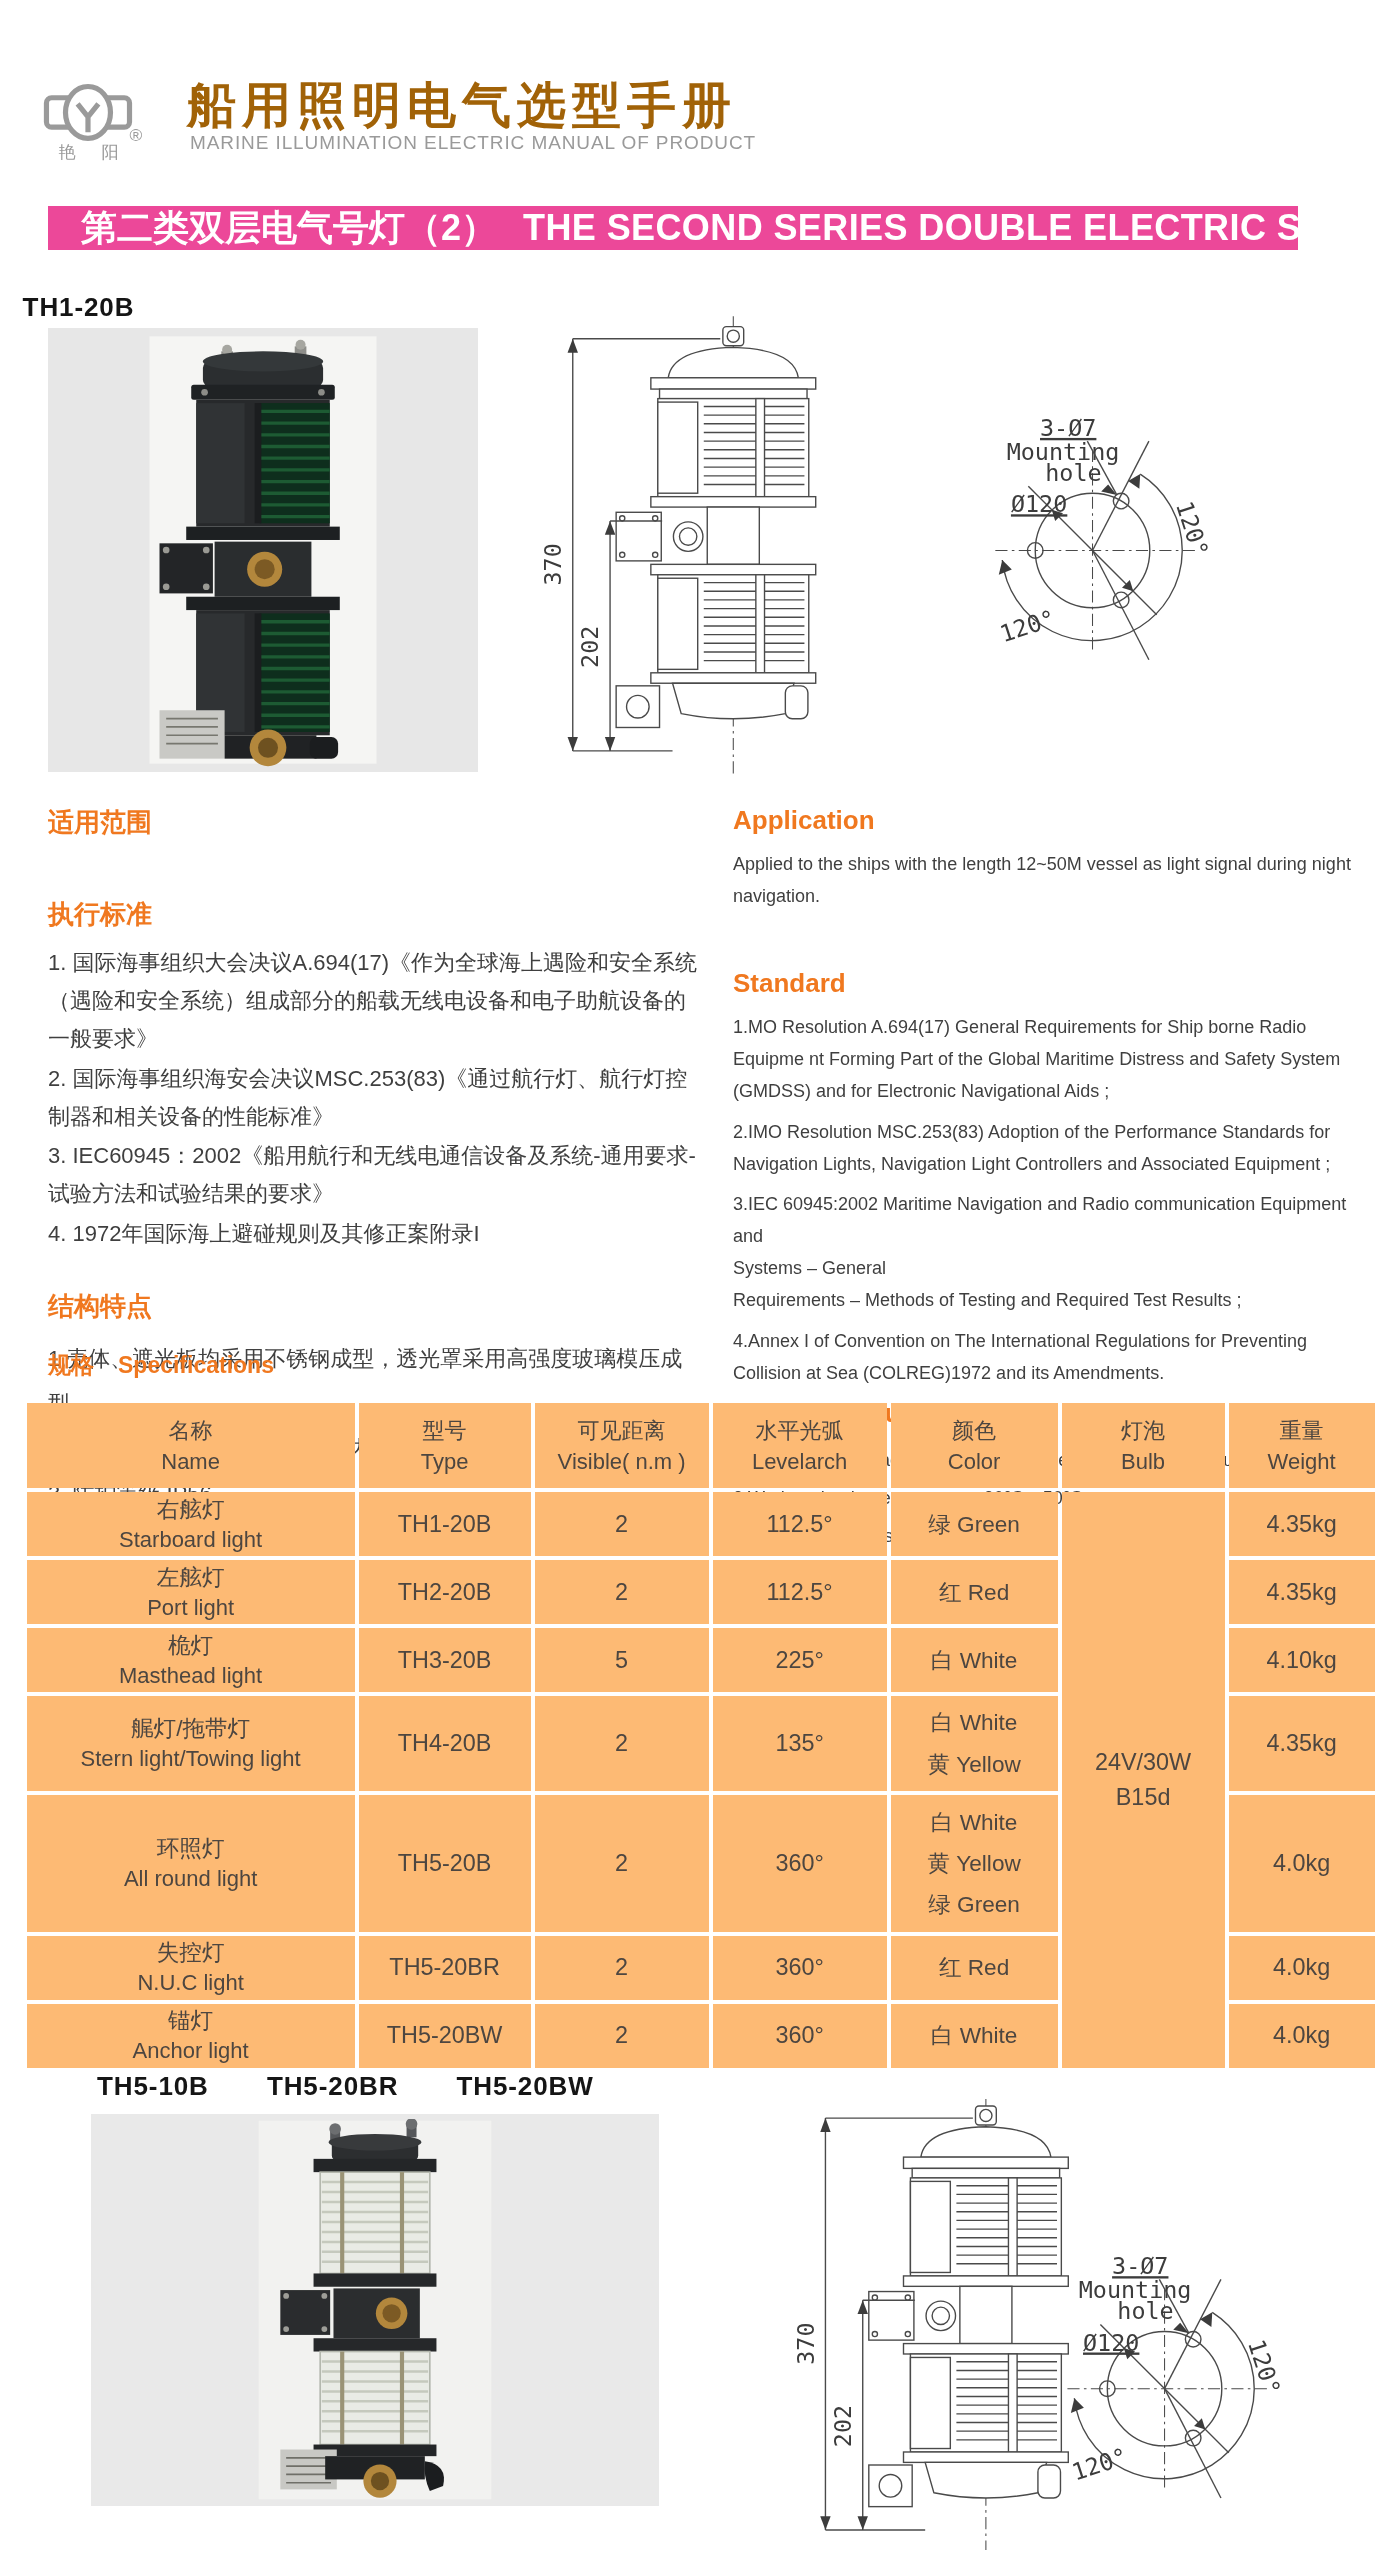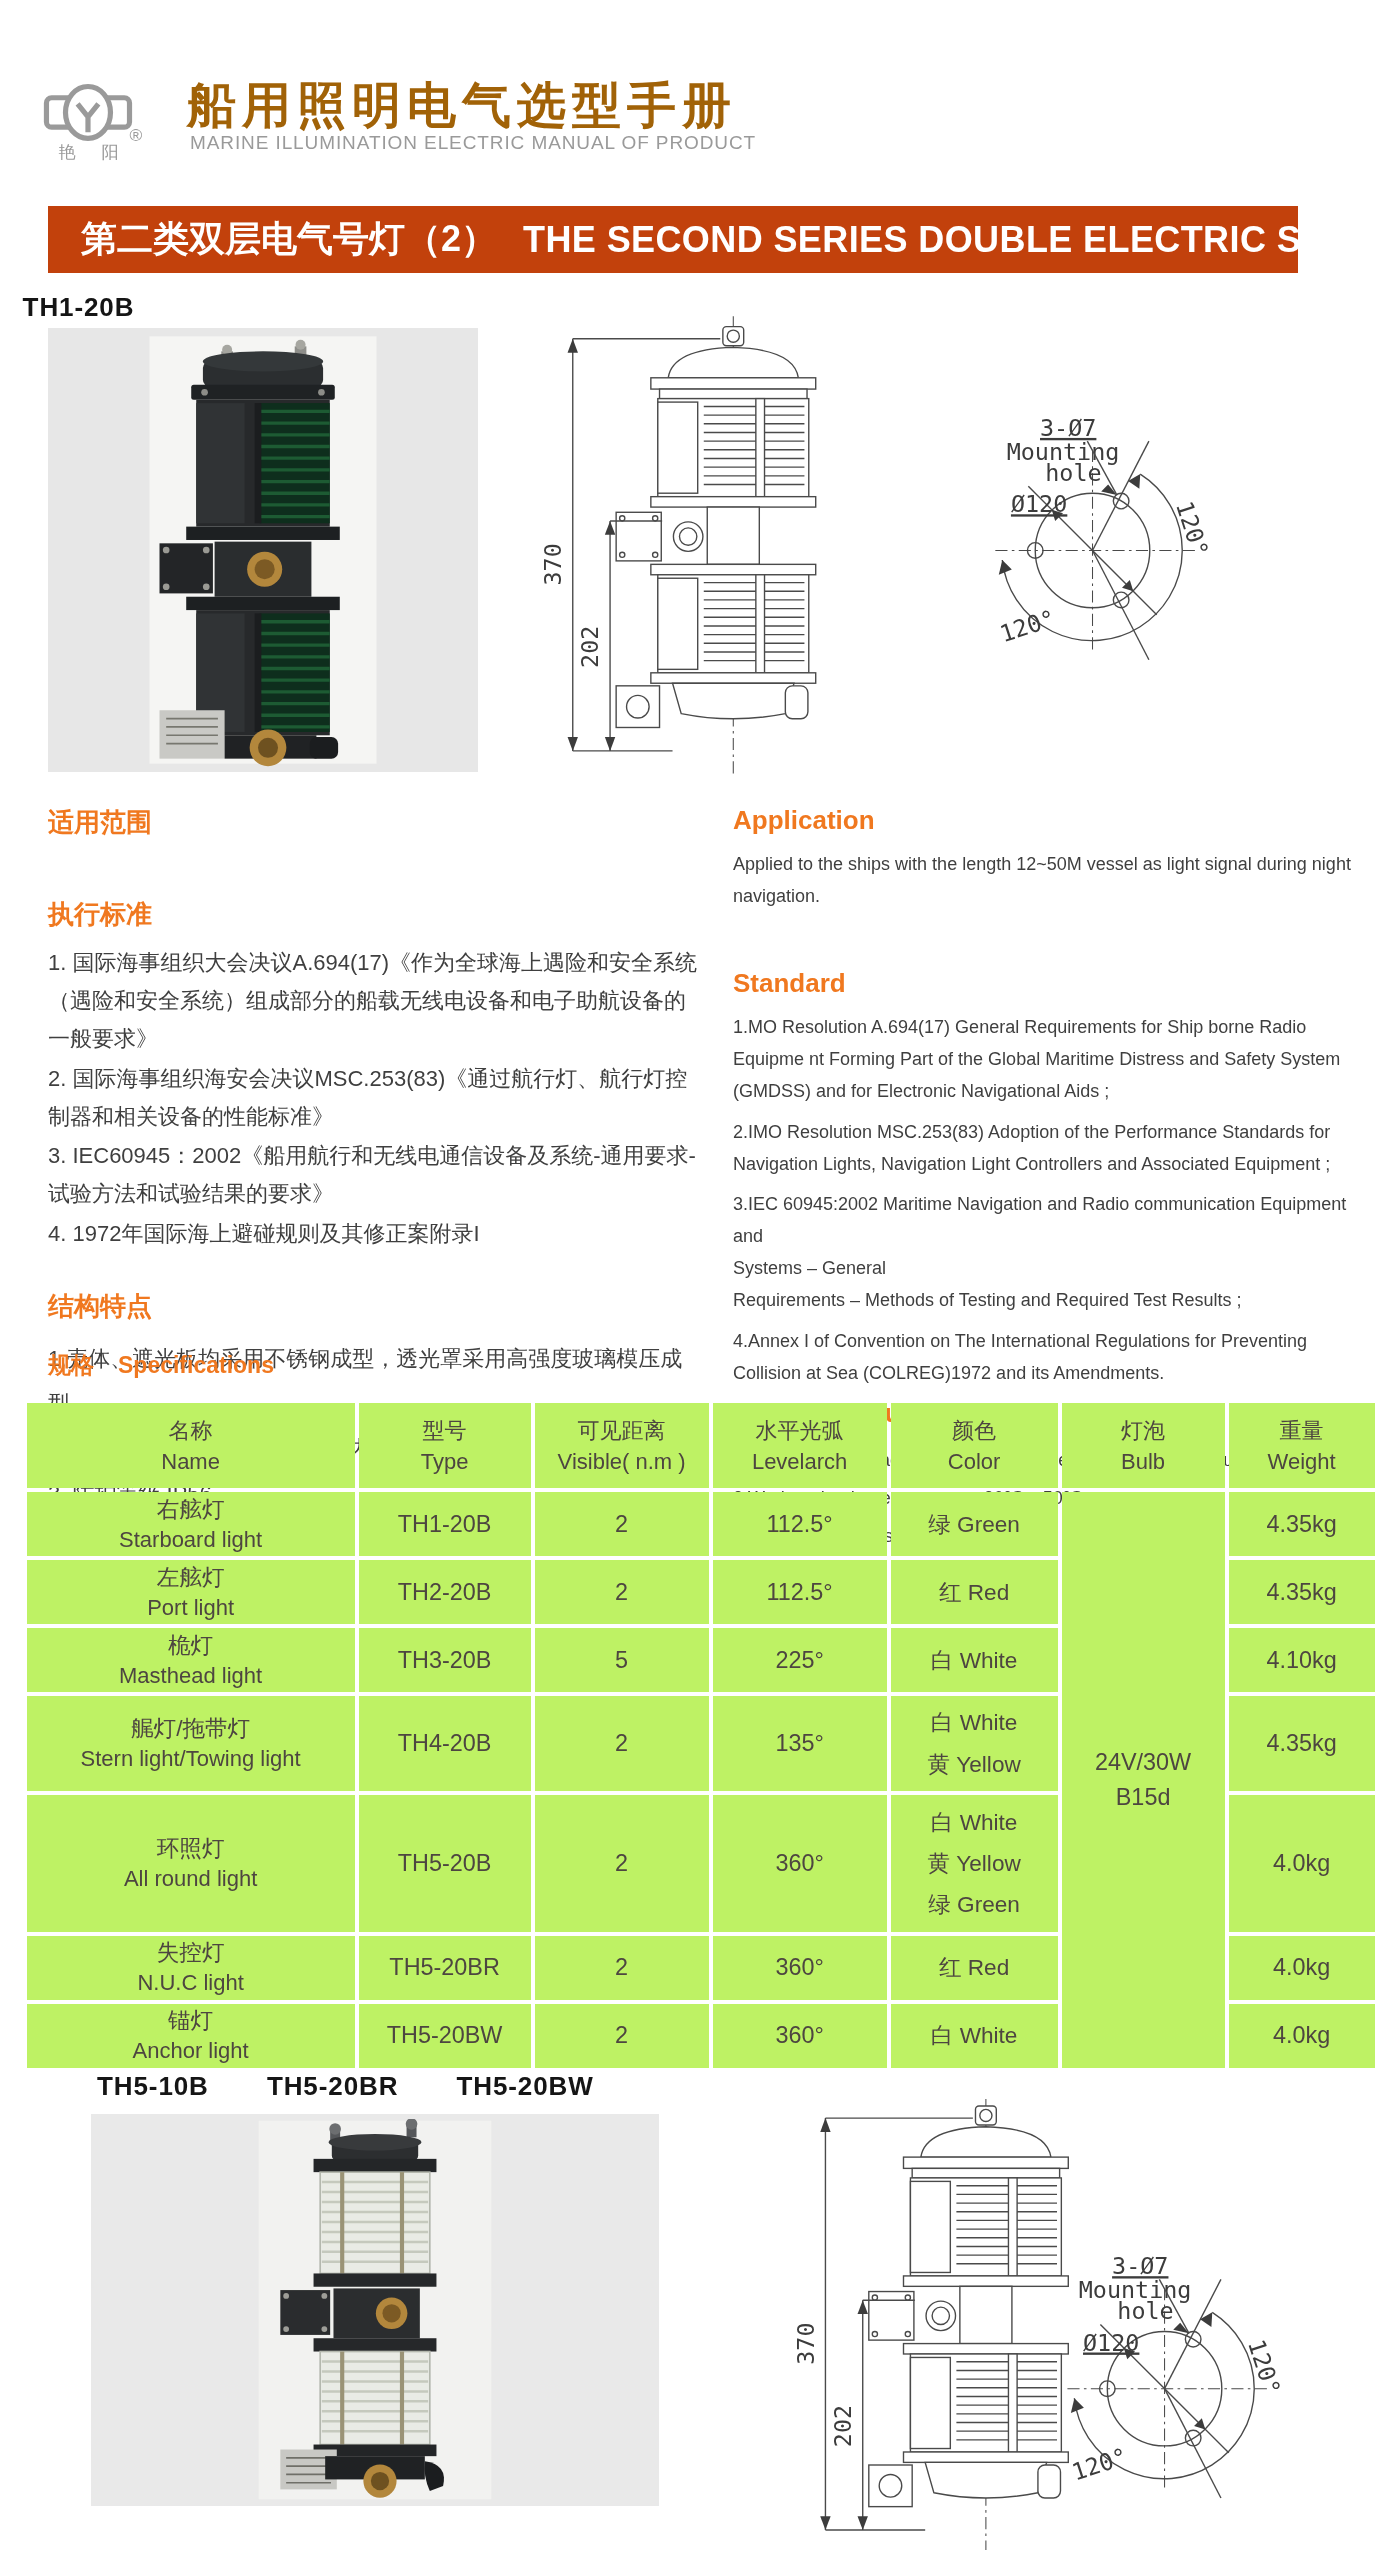--- a/index.html
+++ b/index.html
@@ -5,21 +5,21 @@
   html,body{margin:0;padding:0;background:#fff;}
   .page{position:relative;width:1394px;height:2576px;background:#fff;overflow:hidden;
         font-family:"Liberation Sans",sans-serif;color:#3f3f3f;}
   
   .logo{position:absolute;left:43px;top:75px;width:109px;height:87px;}
   .header-title{position:absolute;left:187px;top:73px;font-size:49px;font-weight:bold;
         color:#a16207;letter-spacing:6px;white-space:nowrap;}
   .header-sub{position:absolute;left:190px;top:132px;font-size:19px;color:#9a9a9a;
         letter-spacing:0.9px;white-space:nowrap;}
   
-  .banner{position:absolute;left:48px;top:206px;width:1250px;height:67px;background:#c2410c;
+  .banner{position:absolute;left:48px;top:206px;width:1250px;height:44px;background:#ec4899;
         display:flex;align-items:center;}
   .banner-cn{font-size:36px;font-weight:bold;color:#fff;margin-left:33px;white-space:nowrap;}
   .banner-en{font-size:36px;font-weight:bold;color:#fff;margin-left:26px;letter-spacing:0.4px;white-space:nowrap;}
   
   .top-model{position:absolute;left:22.6px;top:292px;font-size:26px;font-weight:bold;color:#151515;letter-spacing:0.9px;}
   .bottom-models{position:absolute;left:97px;top:2071px;font-size:26px;font-weight:bold;color:#151515;letter-spacing:0.9px;}
   .bottom-models span{margin-right:50px;}
   
   .photo-box-1{position:absolute;left:48px;top:328px;width:430px;height:444px;background:#e7e7e7;}
   .photo-box-2{position:absolute;left:91px;top:2114px;width:568px;height:392px;background:#e9e9e9;}
@@ -44,21 +44,21 @@
   .mt-feat-en{margin-top:7px;}
   .cn-item{margin:0 0 1.7px 0;}
   .en-item{margin:0 0 8.7px 0;}
   .feat-cn{line-height:45px;}
   .feat-en{line-height:38px;}
   
   .specs-heading{position:absolute;left:48px;top:1350px;}
   .specs-heading span{color:#F0781F;font-size:23px;font-weight:bold;margin-right:24px;}
   table.spec{position:absolute;left:22.6px;top:1399px;width:1337px;border-collapse:separate;
         border-spacing:4.3px;table-layout:fixed;}
-  table.spec td{background:#bef264;text-align:center;vertical-align:middle;color:#4d4640;}
+  table.spec td{background:#fdba74;text-align:center;vertical-align:middle;color:#4d4640;}
   .hrow td{font-size:22px;line-height:31px;height:83px;}
   .name-cn{font-size:22.6px;line-height:31px;}
   .name-en{font-size:22px;line-height:29.5px;}
   .val{font-size:23.4px;}
   .r-s{height:64px;} .r-m{height:87px;margin-top:8px;} .r-l{height:127px;}
   .gap-lines div{margin:10.4px 0;font-size:22.6px;}
   .one-line div{font-size:22.6px;}
   .bulb-cell div{font-size:23.4px;margin:7.8px 0;}
 </style>
 </head>

